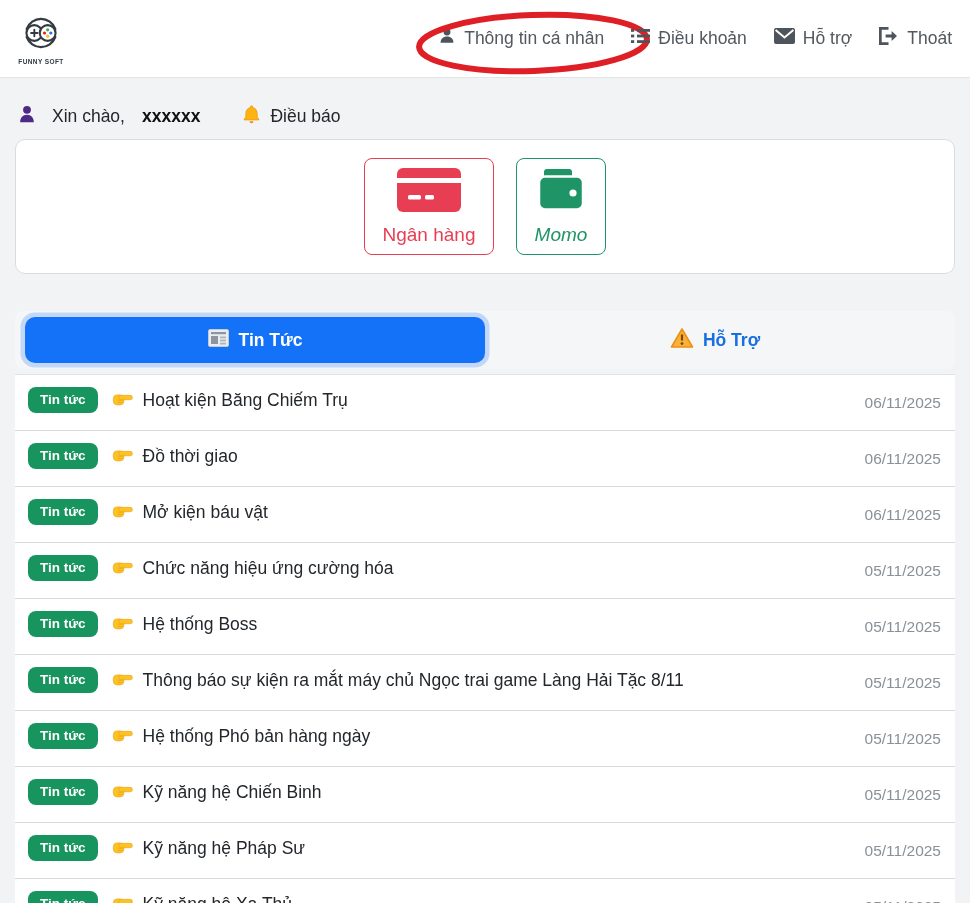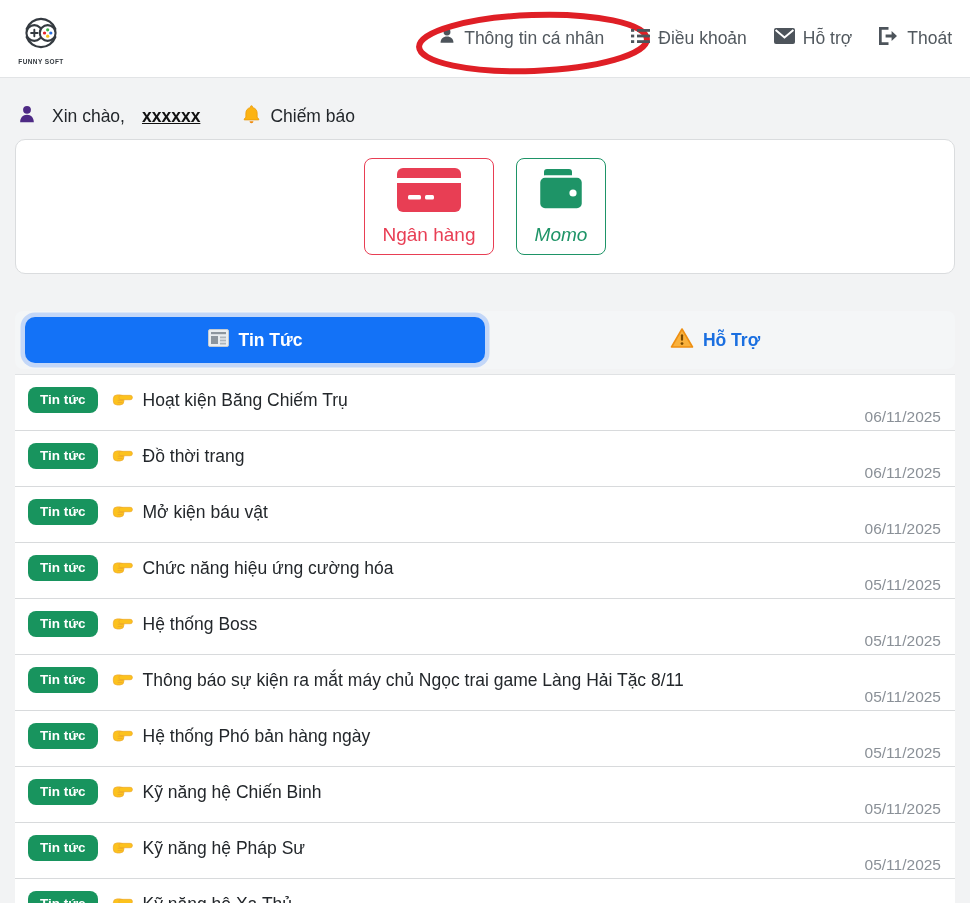--- a/index.html
+++ b/index.html
@@ -18,21 +18,21 @@
   .logo { display:flex; flex-direction:column; align-items:center; cursor:pointer; }
   .logo-caption { font-size:6.5px; font-weight:bold; letter-spacing:.4px; color:#343a40; margin-top:1px; }
   .nav-menu { margin-left:auto; display:flex; align-items:center; gap:27px; }
   .nav-item {
     display:flex; align-items:center; gap:8px; font-size:17.5px; color:#51585e;
     cursor:pointer; position:relative; white-space:nowrap;
   }
   .annotation-ellipse { position:absolute; left:-26px; top:-17px; pointer-events:none; }
   
   .greeting { display:flex; align-items:center; margin:25px 17px 9px; font-size:17.5px; gap:15px; }
-  .greeting .username { font-weight:bold; color:#111; margin-left:2px;text-decoration:underline; }
+  .greeting .username { font-weight:bold; color:#111; margin-left:2px; }
   .notify { display:flex; align-items:center; gap:8px; margin-left:26px; cursor:pointer; }
   
   .pay-card {
     margin:0 15px; height:135px; background:#fff; border:1px solid #dadcde;
     border-radius:10px; display:flex; align-items:center; justify-content:center; gap:22px;
   }
   .pay-btn {
     height:97px; border-radius:8px; background:#fff; cursor:pointer;
     display:flex; flex-direction:column; align-items:center; justify-content:center; gap:7px;
   }
@@ -63,21 +63,21 @@
   }
   .news-row:first-child { border-top:1px solid #e0e2e4; }
   .badge {
     display:inline-block; background:var(--badge-green,#18945e); color:#fff;
     font-weight:bold; font-size:13.5px; line-height:18px; padding:4px 12px;
     border-radius:8px; margin-right:13px; vertical-align:2px;
   }
   .hand-icon { display:inline-block; vertical-align:-4px; margin-right:9px; }
   .news-title { color:#23272b; }
   .news-date {
-    position:absolute; right:14px; top:30px;
+    position:absolute; right:14px; top:16px;
     font-size:15.5px; color:#8a9097; line-height:24px;
   }
 </style>
 </head>
 <body>
 
 <div class="navbar">
   <div class="logo">
     <span>
       <svg width="46" height="40" viewBox="0 0 48 42">
@@ -151,21 +151,21 @@
   </span>
   <span>Xin chào,</span>
   <span class="username">xxxxxx</span>
   <span class="notify">
     <span>
       <svg width="21" height="22" viewBox="0 0 24 24">
         <path fill="#fcb313" stroke="#e89607" stroke-width="0.8" d="M12 2.5c.7 0 1.2.5 1.2 1.2v.9c3.2.6 5.3 3.2 5.3 6.4v4.6l1.9 2.2c.3.4 0 1-.5 1H4.1c-.5 0-.8-.6-.5-1l1.9-2.2V11c0-3.2 2.1-5.8 5.3-6.4v-.9c0-.7.5-1.2 1.2-1.2z"></path>
         <path fill="#ef8b0e" d="M9.8 20.3h4.4c0 1.3-1 2.2-2.2 2.2s-2.2-.9-2.2-2.2z"></path>
       </svg>
     </span>
-    <span>Chiếm báo</span>
+    <span>Điều báo</span>
   </span>
 </div>
 
 <div class="pay-card">
   <div class="pay-btn pay-bank">
     <span>
       <svg width="66" height="46" viewBox="0 0 66 46">
         <rect x="1" y="1" width="64" height="44" rx="6" fill="#e83e54"></rect>
         <rect x="0" y="11" width="66" height="5" fill="#fff"></rect>
         <rect x="12" y="28" width="13" height="4.5" rx="1.5" fill="#fff"></rect>
@@ -228,21 +228,21 @@
     <span class="news-date">06/11/2025</span>
   </div>
 
   <div class="news-row">
     <span class="badge">Tin tức</span><span class="hand-icon"><svg width="23" height="22" viewBox="0 0 24 24">
         <g fill="#fcc21d" stroke="#eda82a" stroke-width="0.8">
           <rect x="2" y="7.5" width="11.5" height="11" rx="4.2"></rect>
           <rect x="8" y="8" width="14.8" height="4.8" rx="2.4"></rect>
         </g>
         <path d="M6.8 13.4h5.6M6.8 15.8h5" stroke="#eda82a" stroke-width="0.9" fill="none"></path>
-      </svg></span><span class="news-title">Đồ thời trang</span>
+      </svg></span><span class="news-title">Đồ thời giao</span>
     <span class="news-date">06/11/2025</span>
   </div>
 
   <div class="news-row">
     <span class="badge">Tin tức</span><span class="hand-icon"><svg width="23" height="22" viewBox="0 0 24 24">
         <g fill="#fcc21d" stroke="#eda82a" stroke-width="0.8">
           <rect x="2" y="7.5" width="11.5" height="11" rx="4.2"></rect>
           <rect x="8" y="8" width="14.8" height="4.8" rx="2.4"></rect>
         </g>
         <path d="M6.8 13.4h5.6M6.8 15.8h5" stroke="#eda82a" stroke-width="0.9" fill="none"></path>

